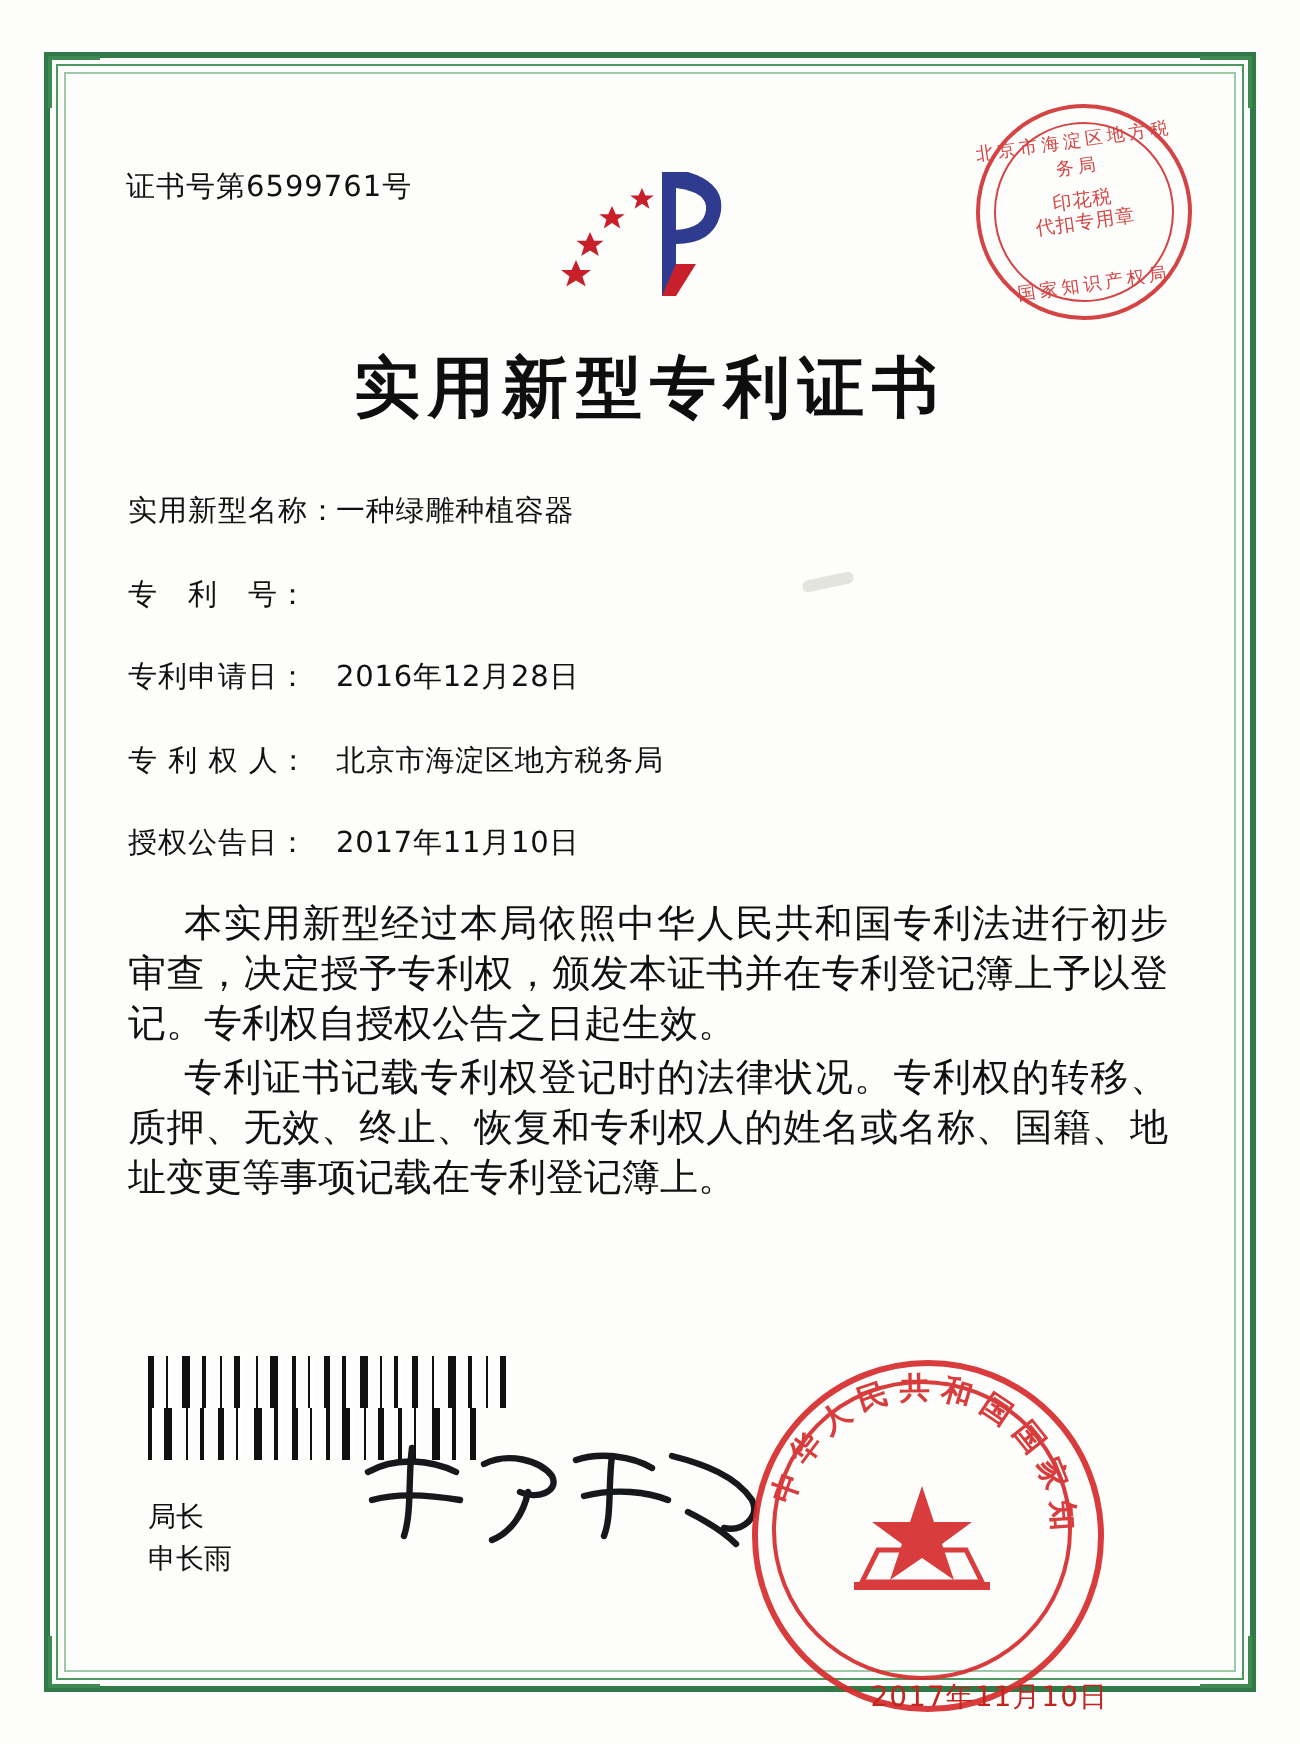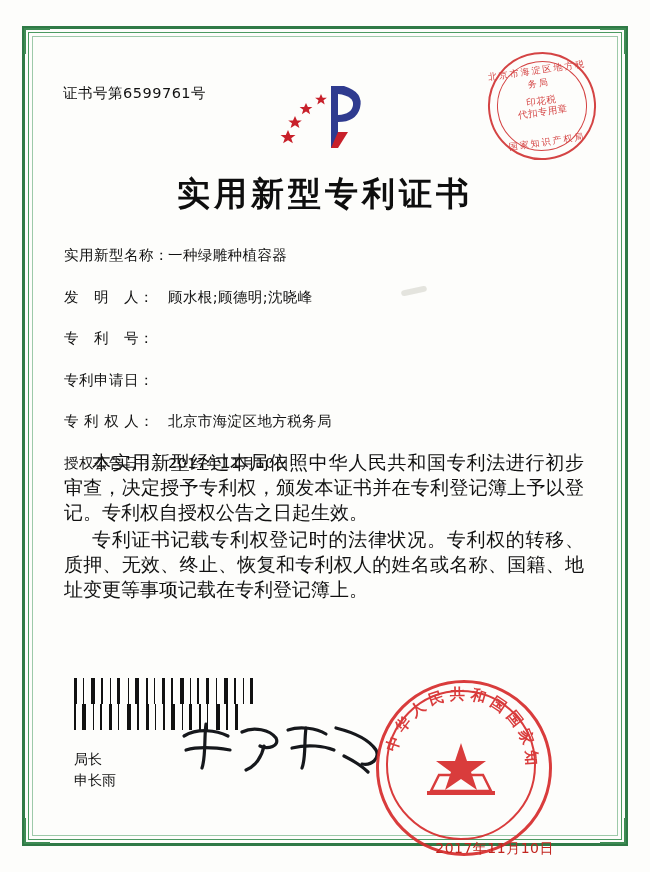--- a/index.html
+++ b/index.html
@@ -264,28 +264,25 @@
     <div class="doc-title">实用新型专利证书</div>
 
     <div class="smudge"></div>
 
     <div class="fields">
       <div class="field-row">
         <div class="field-label">实用新型名称：</div>
         <div class="field-value">一种绿雕种植容器</div>
       </div>
       <div class="field-row">
-        <div class="field-label">发　明　人：</div>
-        <div class="field-value">顾水根;顾德明;沈晓峰</div>
-      </div>
-      <div class="field-row">
         <div class="field-label">专　利　号：</div>
       </div>
       <div class="field-row">
         <div class="field-label">专利申请日：</div>
+        <div class="field-value">2016年12月28日</div>
       </div>
       <div class="field-row">
         <div class="field-label">专 利 权 人：</div>
         <div class="field-value">北京市海淀区地方税务局</div>
       </div>
       <div class="field-row">
         <div class="field-label">授权公告日：</div>
         <div class="field-value">2017年11月10日</div>
       </div>
     </div>

